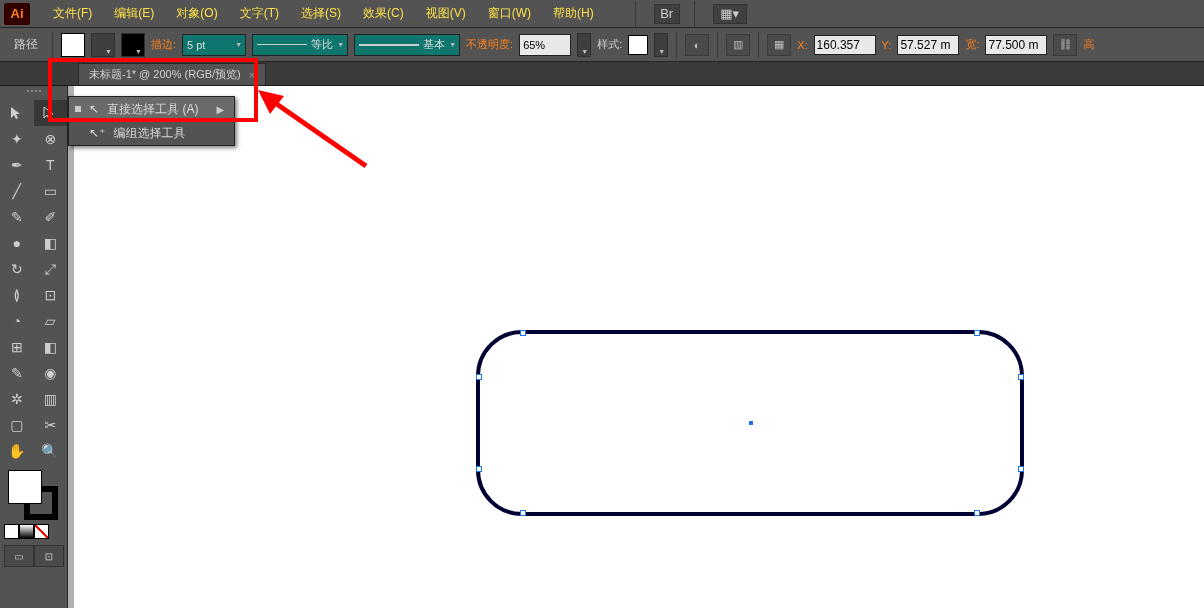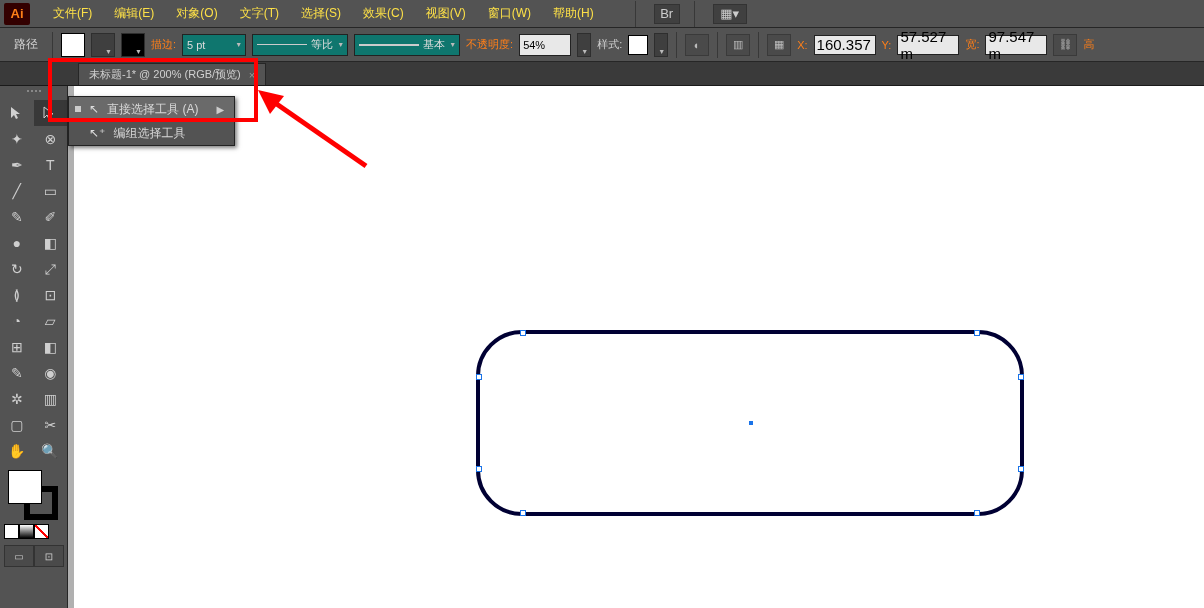--- a/index.html
+++ b/index.html
@@ -20,21 +20,21 @@
 .mini-dd { width:24px; height:24px; border:1px solid #2e2e2e; background:#3f3f3f; position:relative;}
 .mini-dd:after{content:"▼"; position:absolute; right:2px; bottom:1px; font-size:7px; color:#bbb;}
 .orange { color:#ff7f18; }
 .num-field { height:22px; background:#e8e8e8; border:1px solid #222; font-size:11px; padding:0 3px; display:flex; align-items:center; color:#000;}
 .num-field.short{width:52px;}
 .dd-field { height:22px; background:#0f766e; border:1px solid #222; display:flex; align-items:center; font-size:11px; color:#ddd; position:relative; padding:0 14px 0 4px;}
 .dd-field:after{content:"▼"; position:absolute; right:3px; font-size:7px; color:#bbb;}
 .vsep{width:1px; height:26px; background:#383838; margin:0 2px;}
 .tiny-ic{width:24px;height:22px;border:1px solid #3a3a3a;background:#4a4a4a;display:flex;align-items:center;justify-content:center;font-size:11px;color:#bbb;}
 .coord-label{color:#ff7f18;font-size:11px;}
-.coord-box{width:62px;height:20px;background:#e8e8e8;border:1px solid #222;font-size:15px;color:#000;display:flex;align-items:center;padding:0 2px;}
+.coord-box{width:62px;height:20px;background:#e8e8e8;border:1px solid #222;font-size:12px;color:#000;display:flex;align-items:center;padding:0 2px;}
 
 
 .tabrow { height:24px; background:#3a3a3a; display:flex; align-items:flex-end; padding-left:78px; border-bottom:1px solid #1a1a1a;}
 .doctab { height:22px; background:#535353; padding:4px 10px; display:flex; align-items:center; font-size:11px; color:#d0d0d0; border:1px solid #262626; border-bottom:none; gap:8px;}
 .doctab .x{font-size:11px;color:#999;}
 
 
 .workspace{position:absolute; top:86px; left:68px; right:0; bottom:0; display:flex;}
 .canvas{flex:1; background:#fff; position:relative; overflow:hidden;}
 .artboard-edge{position:absolute; top:0; bottom:0; left:0; width:6px; background:#b0b0b0;}
@@ -108,21 +108,21 @@
   <div class="dd-field" style="width:96px">
     <span style="flex:1;height:1px;background:#ccc;"></span>
     <span style="margin-left:4px">等比</span>
   </div>
   <div class="dd-field" style="width:106px">
     <span style="flex:1;height:2px;background:#ccc;"></span>
     <span style="margin-left:4px">基本</span>
   </div>
   <span class="orange">不透明度:</span>
   <div class="num-field short">
-      <span>54%</span>
+      <span>65%</span>
     </div>
   <div class="mini-dd" style="width:14px;"></div>
   <span>样式:</span>
   <div class="swatch" style="width:20px;height:20px"></div>
   <div class="mini-dd" style="width:14px;"></div>
   <div class="vsep"></div>
   <div class="tiny-ic">◐</div>
   <div class="vsep"></div>
   <div class="tiny-ic">▥</div>
   <div class="vsep"></div>
@@ -130,21 +130,21 @@
   <span class="coord-label">X:</span>
   <div class="coord-box">
       <span>160.357</span>
     </div>
   <span class="coord-label">Y:</span>
   <div class="coord-box">
       <span>57.527 m</span>
     </div>
   <span class="coord-label">宽:</span>
   <div class="coord-box">
-      <span>97.547 m</span>
+      <span>77.500 m</span>
     </div>
   <div class="tiny-ic">⛓</div>
   <span class="coord-label">高</span>
 </div>
 
 <div class="tabrow">
   <div class="doctab">
     <span>未标题-1* @ 200% (RGB/预览)</span>
     <span class="x">×</span>
   </div>

